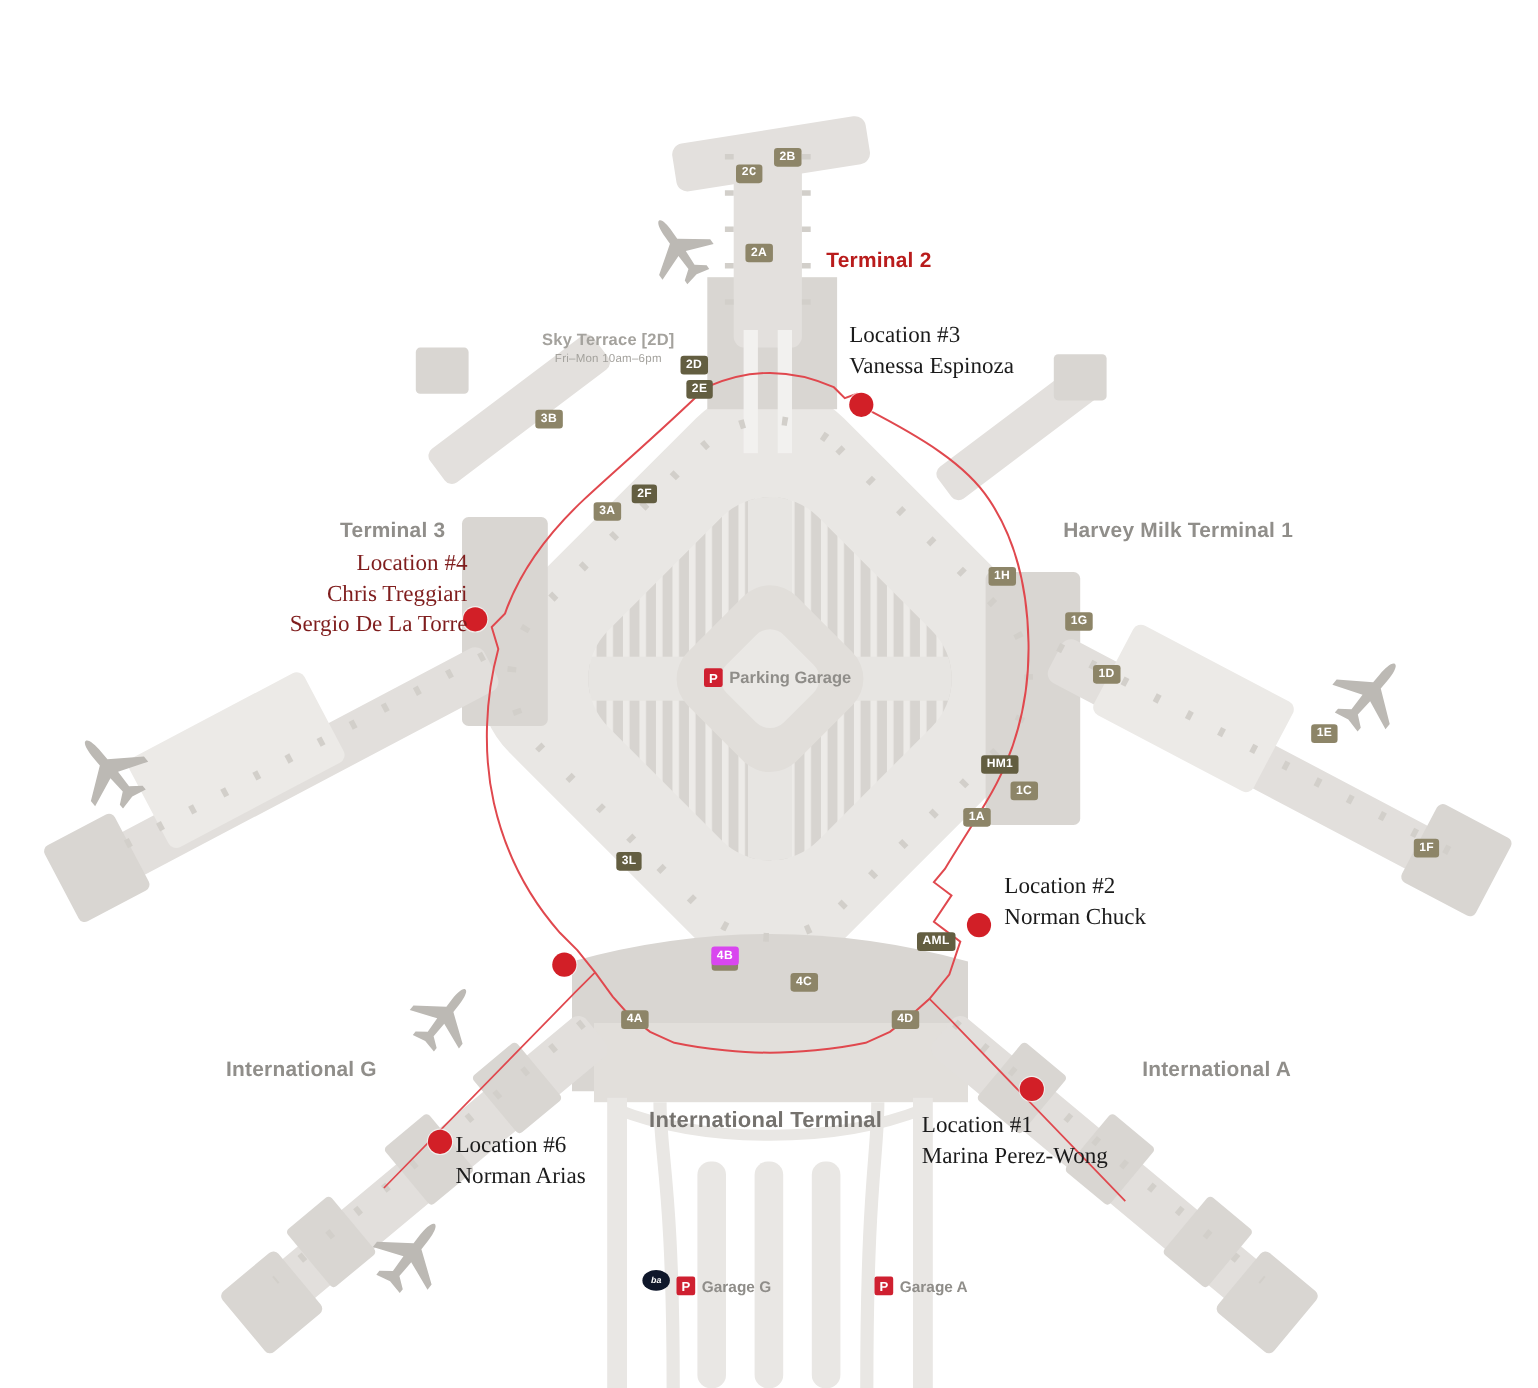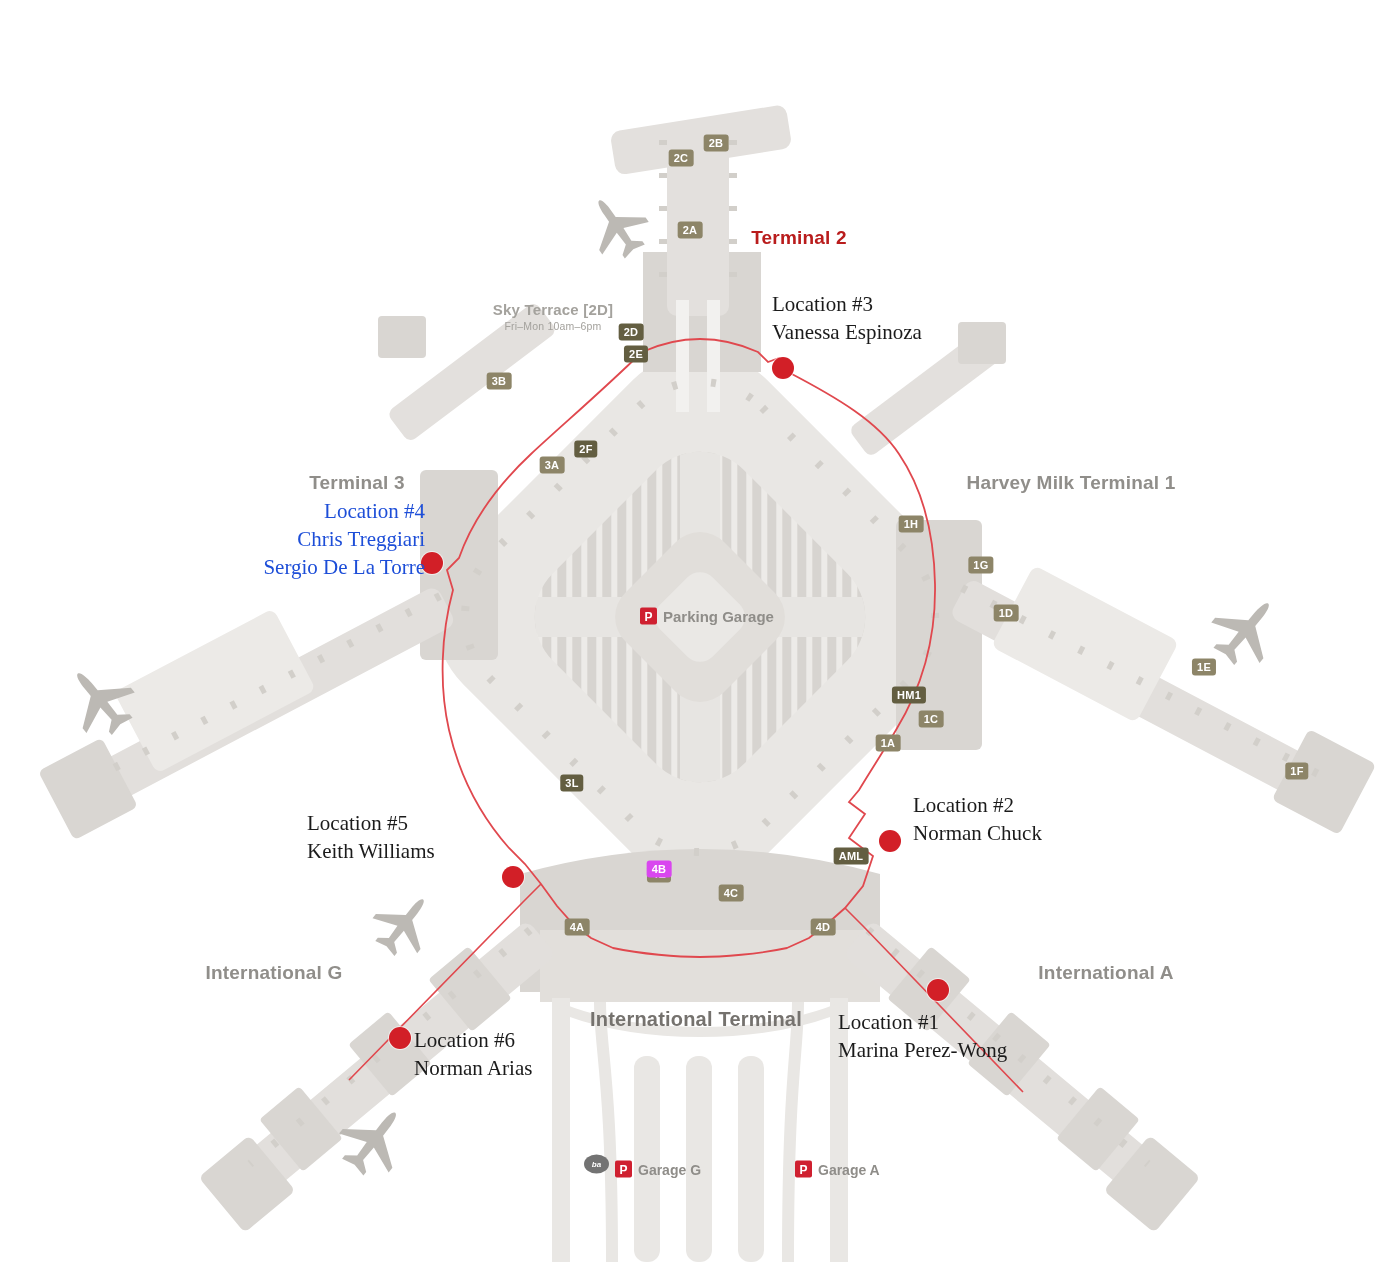--- a/index.html
+++ b/index.html
@@ -19,21 +19,21 @@
   .loc-dot{position:absolute;width:22px;height:22px;border-radius:50%;
            transform:translate(-50%,-50%);box-shadow:0 0 0 1px rgba(255,255,255,.6);}
 
   .loc-label{position:absolute;font-family:"Liberation Serif",serif;font-size:21px;
              color:#1b1b1b;line-height:28px;white-space:nowrap;}
 
   .park-wrap{position:absolute;transform:translateY(-50%);display:flex;align-items:center;gap:6px;}
   .p-badge{width:17px;height:17px;border-radius:2px;color:#fff;display:flex;
            align-items:center;justify-content:center;font-size:12px;font-weight:700;flex:0 0 auto;}
   .p-text{color:#8f8d89;font-weight:700;white-space:nowrap;}
-  .bart-badge{width:25px;height:19px;border-radius:50%;background:#737373;color:#fff;
+  .bart-badge{width:25px;height:19px;border-radius:50%;background:#0f172a;color:#fff;
               display:flex;align-items:center;justify-content:center;font-size:8px;
               font-style:italic;font-weight:700;position:relative;top:-5px;flex:0 0 auto;}
 </style>
 </head>
 <body>
 
 <div class="stage">
 
   <svg width="1398" height="1262" viewBox="0 0 1398 1262">
     <defs>
@@ -161,21 +161,21 @@
       <div class="map-label" style="left: 357px; top: 483px; font-size: 19px; color: rgb(144, 142, 138);">Terminal 3</div>
       <div class="map-label" style="left: 1071px; top: 483px; font-size: 19px; color: rgb(144, 142, 138);">Harvey Milk Terminal 1</div>
       <div class="map-label" style="left: 274px; top: 973px; font-size: 19px; color: rgb(144, 142, 138);">International G</div>
       <div class="map-label" style="left: 1106px; top: 973px; font-size: 19px; color: rgb(144, 142, 138);">International A</div>
       <div class="map-label" style="left: 696px; top: 1019px; font-size: 20px; color: rgb(117, 114, 110);">International Terminal</div>
       <div class="map-label" style="left: 553px; top: 309px; font-size: 15px; color: rgb(164, 162, 157);">Sky Terrace [2D]</div>
       <div class="map-label" style="left: 553px; top: 326px; font-size: 10.5px; color: rgb(164, 162, 157); font-weight: 400;">Fri–Mon 10am–6pm</div>
     </div>
   <div class="layer">
       <div class="gate-chip" style="left: 716px; top: 143px; background: rgb(141, 133, 104);">2B</div>
-      <div class="gate-chip" style="left: 681px; top: 158px; background: rgb(141, 133, 104);">2C</div>
+      <div class="gate-chip" style="left: 681px; top: 158px; background: rgb(141, 133, 104); font-family: Liberation Mono, monospace;">2C</div>
       <div class="gate-chip" style="left: 690px; top: 230px; background: rgb(141, 133, 104);">2A</div>
       <div class="gate-chip" style="left: 631px; top: 332px; background: rgb(99, 94, 65);">2D</div>
       <div class="gate-chip" style="left: 636px; top: 354px; background: rgb(99, 94, 65);">2E</div>
       <div class="gate-chip" style="left: 499px; top: 381px; background: rgb(141, 133, 104);">3B</div>
       <div class="gate-chip" style="left: 586px; top: 449px; background: rgb(99, 94, 65);">2F</div>
       <div class="gate-chip" style="left: 552px; top: 465px; background: rgb(141, 133, 104);">3A</div>
       <div class="gate-chip" style="left: 911px; top: 524px; background: rgb(141, 133, 104);">1H</div>
       <div class="gate-chip" style="left: 981px; top: 565px; background: rgb(141, 133, 104);">1G</div>
       <div class="gate-chip" style="left: 1006px; top: 613px; background: rgb(141, 133, 104);">1D</div>
       <div class="gate-chip" style="left: 1204px; top: 667px; background: rgb(141, 133, 104);">1E</div>
@@ -216,29 +216,25 @@
       <div class="loc-label" style="top: 791px; color: rgb(27, 27, 27); left: 913px;">
         <div>Location #2</div>
         <div>Norman Chuck</div>
       </div>
       <div class="loc-dot" style="left: 783px; top: 368px; background: rgb(210, 31, 39);"></div>
       <div class="loc-label" style="top: 290px; color: rgb(27, 27, 27); left: 772px;">
         <div>Location #3</div>
         <div>Vanessa Espinoza</div>
       </div>
       <div class="loc-dot" style="left: 432px; top: 563px; background: rgb(210, 31, 39);"></div>
-      <div class="loc-label" style="top: 497px; color: #1d4ed8; right: 973px; text-align: right;">
+      <div class="loc-label" style="top: 497px; color: #7f1d1d; right: 973px; text-align: right;">
         <div>Location #4</div>
         <div>Chris Treggiari</div>
         <div>Sergio De La Torre</div>
       </div>
       <div class="loc-dot" style="left: 513px; top: 877px; background: rgb(210, 31, 39);"></div>
-      <div class="loc-label" style="top: 809px; color: rgb(27, 27, 27); left: 307px;">
-        <div>Location #5</div>
-        <div>Keith Williams</div>
-      </div>
       <div class="loc-dot" style="left: 400px; top: 1038px; background: rgb(210, 31, 39);"></div>
       <div class="loc-label" style="top: 1026px; color: rgb(27, 27, 27); left: 414px;">
         <div>Location #6</div>
         <div>Norman Arias</div>
       </div>
     </div>
 </div>
 
 </body></html>

